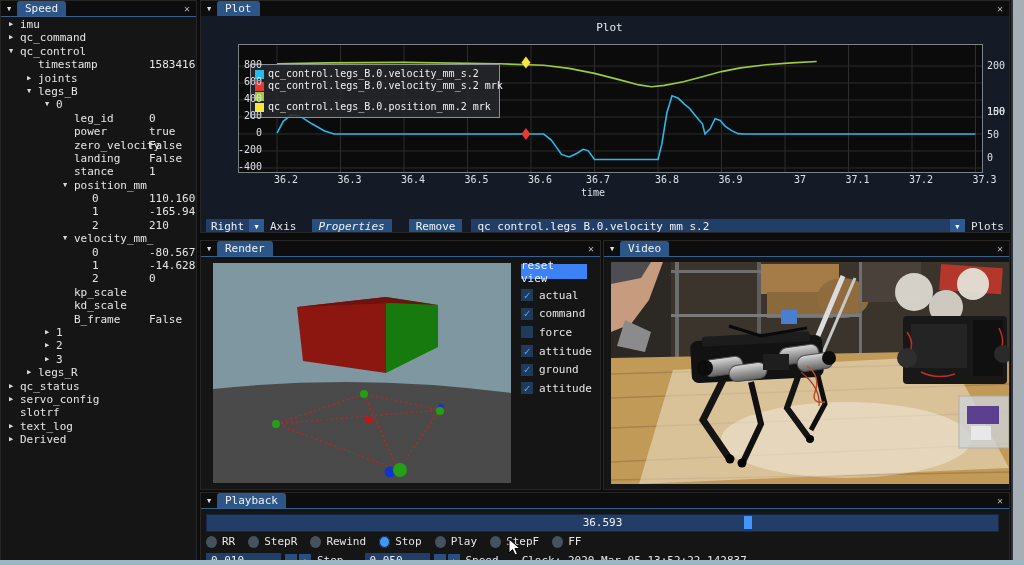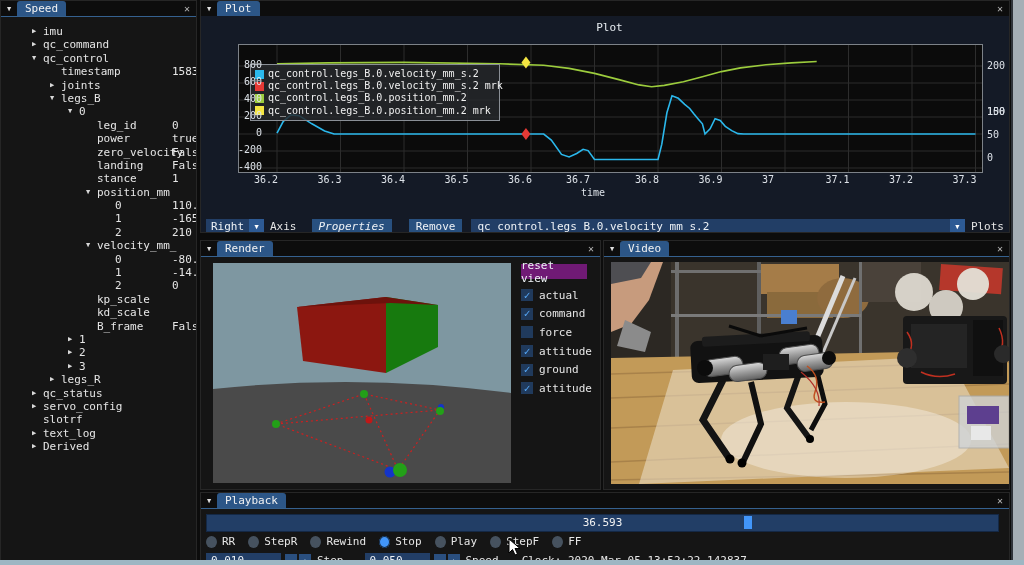--- a/index.html
+++ b/index.html
@@ -3,45 +3,45 @@
 <meta charset="utf-8">
 <style>
   html,body{margin:0;padding:0;background:#0c0c0c;width:1024px;height:565px;overflow:hidden;
     font-family:"DejaVu Sans Mono", monospace;color:#e6e6e6;}
   .win{position:absolute;background:#151515;border:1px solid #262626;box-sizing:border-box;overflow:hidden;}
   .tbar{height:15px;display:flex;align-items:stretch;background:#0d0d0d;border-bottom:1px solid #35618f;font-size:11px;}
   .collapse{width:16px;display:flex;align-items:center;justify-content:center;color:#e0e0e0;font-size:7px;}
   .tab{background:#2c5687;color:#f2f2f2;padding:0 8px;border-radius:3px 3px 0 0;display:flex;align-items:center;font-size:11px;}
   .close{margin-left:auto;width:18px;display:flex;align-items:center;justify-content:center;color:#b5b5b5;font-size:10px;}
   
-  #data-tree{position:absolute;left:0;top:24px;right:0;font-size:11px;padding-left:23px;}
+  #data-tree{position:absolute;left:0;top:17px;right:0;font-size:11px;}
   .trow{position:relative;height:13.4px;line-height:13.4px;white-space:nowrap;}
   .trow .arr{display:inline-block;width:11px;color:#d8d8d8;font-size:7px;vertical-align:top;text-align:left;}
   .trow .val{position:absolute;left:148px;top:0;}
   
   #plot-win{background:#141a26;}
   #plot-content{position:absolute;inset:15px 0 0 0;background:#141a26;}
   #plot-title{position:absolute;left:37px;width:743px;top:5px;text-align:center;font-size:11px;color:#e8edf2;}
   #plot-box{position:absolute;left:37px;top:28px;width:743px;height:127px;background:#0b0b0b;border:1px solid #7d8288;}
   .ytickL{position:absolute;width:30px;right:747px;text-align:right;font-size:10px;color:#dde2e8;}
   .ytickR{position:absolute;left:786px;text-align:left;font-size:10px;color:#dde2e8;}
-  .xtick{position:absolute;width:44px;text-align:left;font-size:10px;color:#dde2e8;top:158px;}
+  .xtick{position:absolute;width:44px;text-align:right;font-size:10px;color:#dde2e8;top:158px;}
   #xaxis-label{position:absolute;top:171px;left:380px;font-size:10px;color:#dde2e8;}
   #plot-legend{position:absolute;left:11px;top:19px;width:240px;background:rgba(38,40,44,.85);border:1px solid #8a8f96;padding:3px 4px;font-size:10px;line-height:12.2px;}
   .lgrow{display:flex;align-items:center;white-space:nowrap;color:#f0f0f0;}
   .lgsw{width:9px;height:9px;margin-right:4px;flex:none;}
   #plot-toolbar{position:absolute;left:5px;top:203px;right:5px;display:flex;align-items:center;font-size:11px;height:15px;}
   .btn{background:#28507f;color:#eef2f6;padding:0 7px;height:15px;display:flex;align-items:center;margin-right:9px;}
   .framebox{background:#223e66;height:15px;display:flex;align-items:center;color:#eef2f6;}
   .comboarr{width:15px;height:15px;background:#2d5a94;display:flex;align-items:center;justify-content:center;font-size:7px;color:#fff;}
   .lbl{color:#e6e6e6;margin-right:9px;text-align:center;}
   
   #render-view{position:absolute;left:12px;top:22px;width:298px;height:220px;background:#7e97a1;}
   #render-side{position:absolute;left:320px;top:23px;width:78px;font-size:11px;}
-  #reset-btn{background:#701a75;color:#eef2f6;height:15px;display:flex;align-items:center;justify-content:center;width:66px;margin-bottom:7px;}
+  #reset-btn{background:#3b82f6;color:#eef2f6;height:15px;display:flex;align-items:center;justify-content:center;width:66px;margin-bottom:7px;}
   .chkrow{display:flex;align-items:center;height:18.6px;}
   .chkbox{width:12px;height:12px;background:#203a5c;margin-right:6px;display:flex;align-items:center;justify-content:center;color:#55a7f5;font-size:11px;font-weight:bold;flex:none;}
   
   #video-img{position:absolute;left:7px;top:21px;width:398px;height:222px;background:#171513;}
   
   #seek{position:absolute;left:5px;top:21px;width:791px;height:16px;background:#223e66;border:1px solid #142845;}
   #seek-val{position:absolute;inset:0;text-align:center;line-height:15px;font-size:11px;color:#f2f2f2;}
   #seek-handle{position:absolute;top:1px;height:13px;width:8px;background:#4296fa;}
   #radio-row{position:absolute;left:5px;top:41px;display:flex;align-items:center;font-size:11px;height:15px;}
   .radio{width:11px;height:12px;border-radius:50%;background:#46525f;margin-right:5px;flex:none;}
@@ -138,21 +138,20 @@
           <div class="lgrow">
             <span class="lgsw" style="background: rgb(43, 184, 236);"></span>
             <span>qc_control.legs_B.0.velocity_mm_s.2</span>
           </div>
           <div class="lgrow">
             <span class="lgsw" style="background: rgb(229, 57, 53);"></span>
             <span>qc_control.legs_B.0.velocity_mm_s.2 mrk</span>
           </div>
           <div class="lgrow">
             <span class="lgsw" style="background: rgb(156, 204, 61);"></span>
-            <span>qc_control.legs_B.0.position_mm.2</span>
           </div>
           <div class="lgrow">
             <span class="lgsw" style="background: rgb(244, 229, 66);"></span>
             <span>qc_control.legs_B.0.position_mm.2 mrk</span>
           </div>
         </div>
     </div>
     <div id="yticksL">
         <div class="ytickL" style="top: 43px;">800</div>
         <div class="ytickL" style="top: 60px;">600</div>

